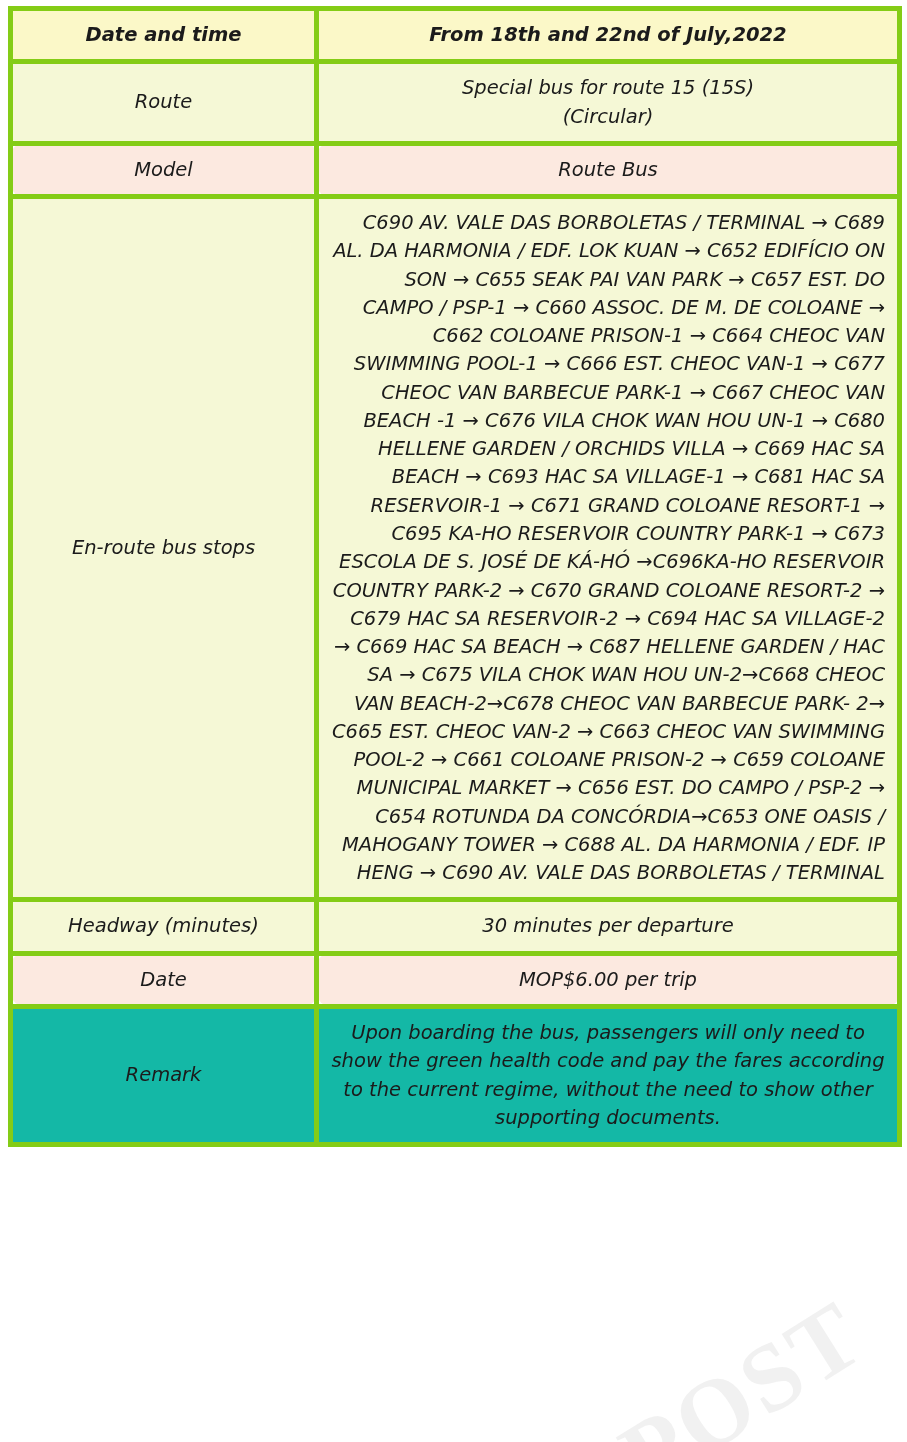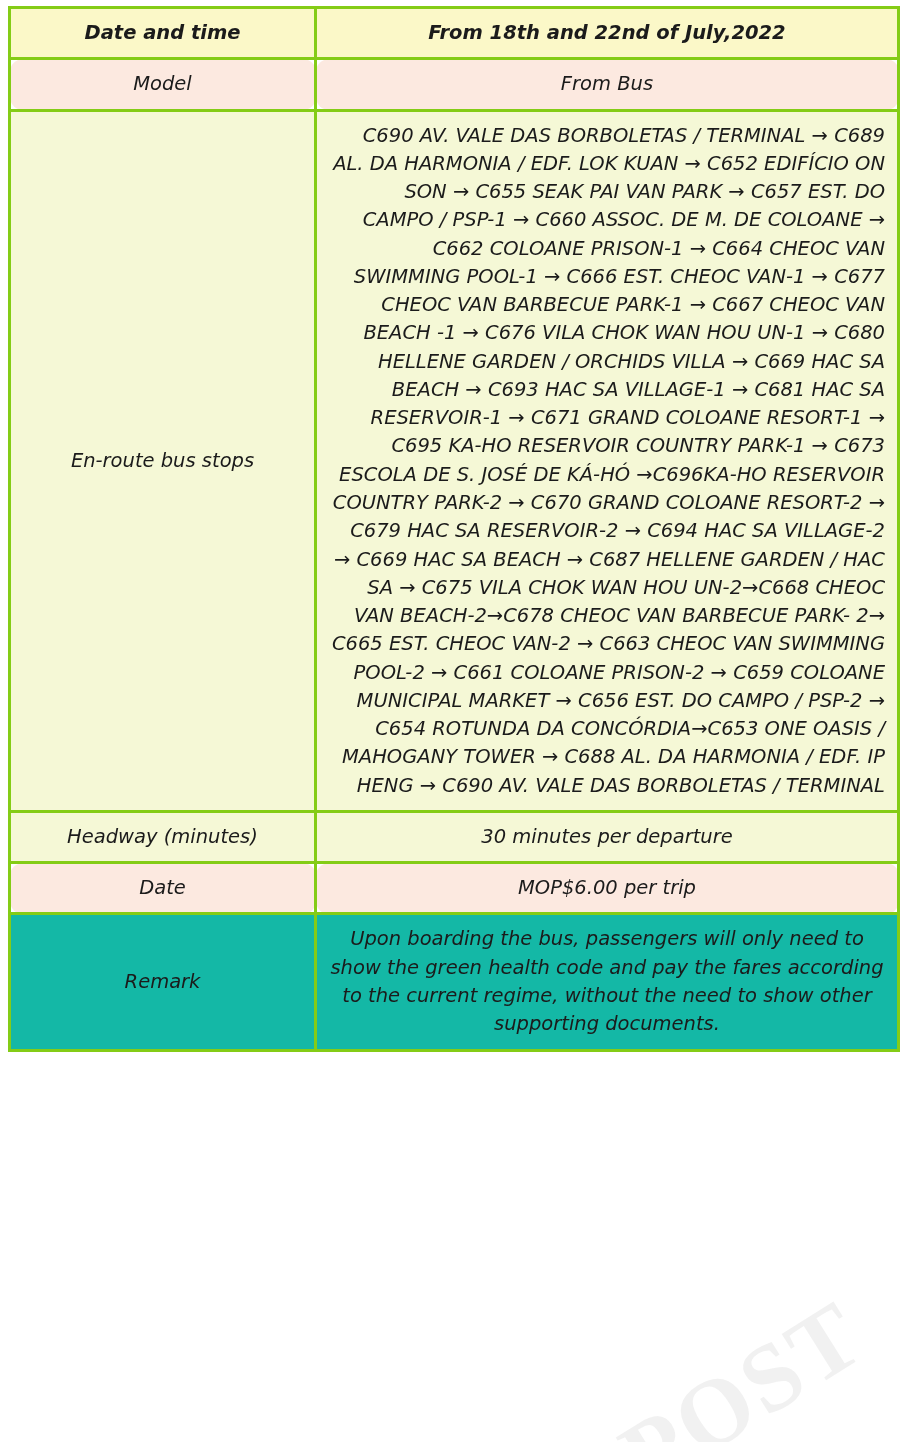--- a/index.html
+++ b/index.html
@@ -20,21 +20,21 @@
     padding: 6px 8px 6px 8px;
     position: relative;
   }
   table.schedule {
     width: 891px;
     border-collapse: collapse;
     table-layout: fixed;
     border: 1px solid #b8b8a8;
   }
   table.schedule td {
-    border: 3px solid #84cc16;
+    border: 5px solid #84cc16;
     vertical-align: middle;
     padding: 10px 12px;
     font-style: italic;
     font-size: 19.5px;
     line-height: 1.45;
     color: #1b1b1b;
   }
   col.label-col { width: 306px; }
   col.value-col { width: 583px; }
 
@@ -96,24 +96,31 @@
     <colgroup>
       <col class="label-col">
       <col class="value-col">
     </colgroup>
     <tbody>
       <tr class="row-header">
         <td class="cell-label">Date and time</td>
         <td class="cell-value">From 18th and 22nd of July,2022</td>
       </tr>
 
+      <tr>
+        <td class="cell-label bg-lemon">Route</td>
+        <td class="cell-value bg-lemon route-cell">
+          <div>Special bus for route 15 (15S)</div>
+          <div>(Circular)</div>
+        </td>
+      </tr>
 
       <tr>
         <td class="cell-label bg-pink">Model</td>
-        <td class="cell-value bg-pink">From Bus</td>
+        <td class="cell-value bg-pink">Route Bus</td>
       </tr>
 
       <tr>
         <td class="cell-label bg-lemon label-tall">En-route bus stops</td>
         <td class="stops-cell bg-lemon">C690 AV. VALE DAS BORBOLETAS / TERMINAL → C689 AL. DA HARMONIA / EDF. LOK KUAN → C652 EDIFÍCIO ON SON → C655 SEAK PAI VAN PARK → C657 EST. DO CAMPO / PSP-1 → C660 ASSOC. DE M. DE COLOANE → C662 COLOANE PRISON-1 → C664 CHEOC VAN SWIMMING POOL-1 → C666 EST. CHEOC VAN-1 → C677 CHEOC VAN BARBECUE PARK-1 → C667 CHEOC VAN BEACH -1 → C676 VILA CHOK WAN HOU UN-1 → C680 HELLENE GARDEN / ORCHIDS VILLA → C669 HAC SA BEACH → C693 HAC SA VILLAGE-1 → C681 HAC SA RESERVOIR-1 → C671 GRAND COLOANE RESORT-1 → C695 KA-HO RESERVOIR COUNTRY PARK-1 → C673 ESCOLA DE S. JOSÉ DE KÁ-HÓ →C696KA-HO RESERVOIR COUNTRY PARK-2 → C670 GRAND COLOANE RESORT-2 → C679 HAC SA RESERVOIR-2 → C694 HAC SA VILLAGE-2 → C669 HAC SA BEACH → C687 HELLENE GARDEN / HAC SA →  C675 VILA CHOK WAN HOU UN-2→C668 CHEOC VAN BEACH-2→C678 CHEOC VAN BARBECUE PARK- 2→ C665 EST. CHEOC VAN-2 → C663 CHEOC VAN SWIMMING POOL-2 → C661 COLOANE PRISON-2 → C659 COLOANE MUNICIPAL MARKET → C656 EST. DO CAMPO / PSP-2 → C654 ROTUNDA DA CONCÓRDIA→C653 ONE OASIS / MAHOGANY TOWER → C688 AL. DA HARMONIA / EDF. IP HENG → C690 AV. VALE DAS BORBOLETAS / TERMINAL</td>
       </tr>
 
 
       <tr>
         <td class="cell-label bg-lemon">Headway (minutes)</td>

